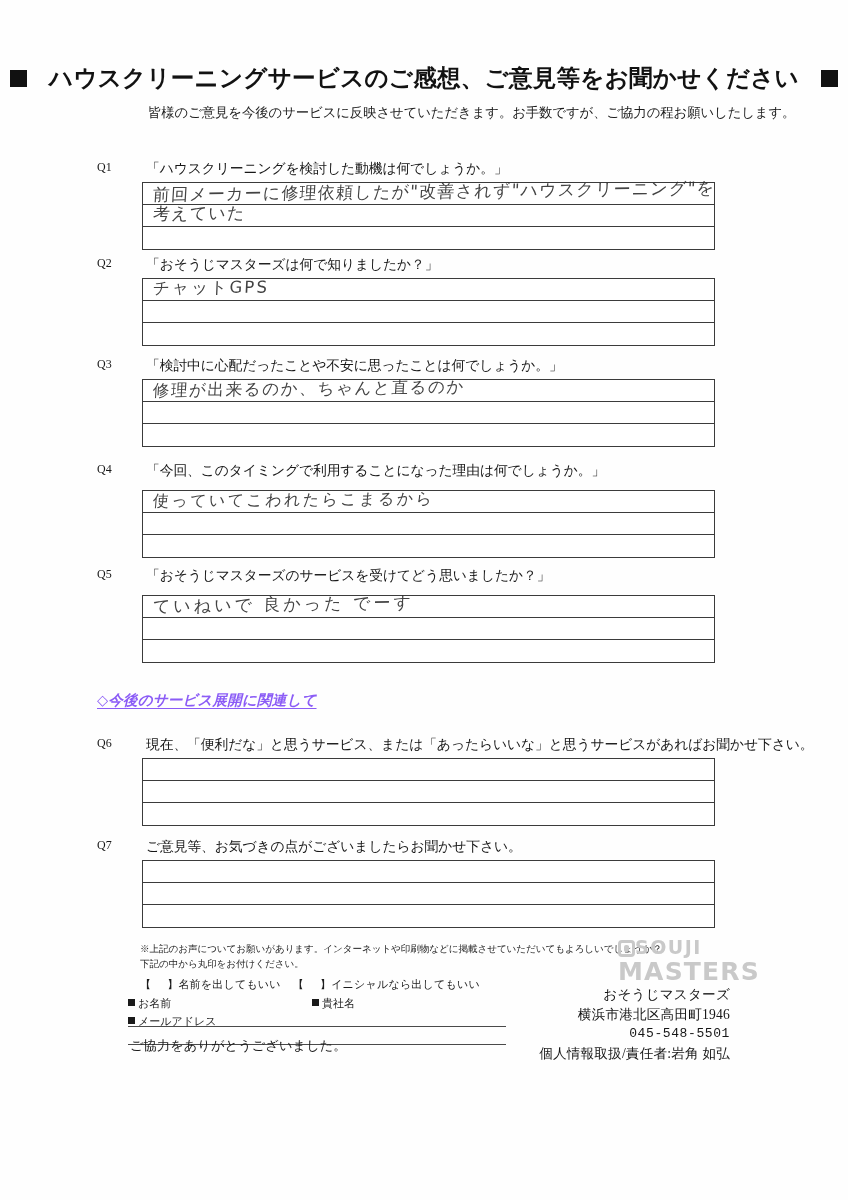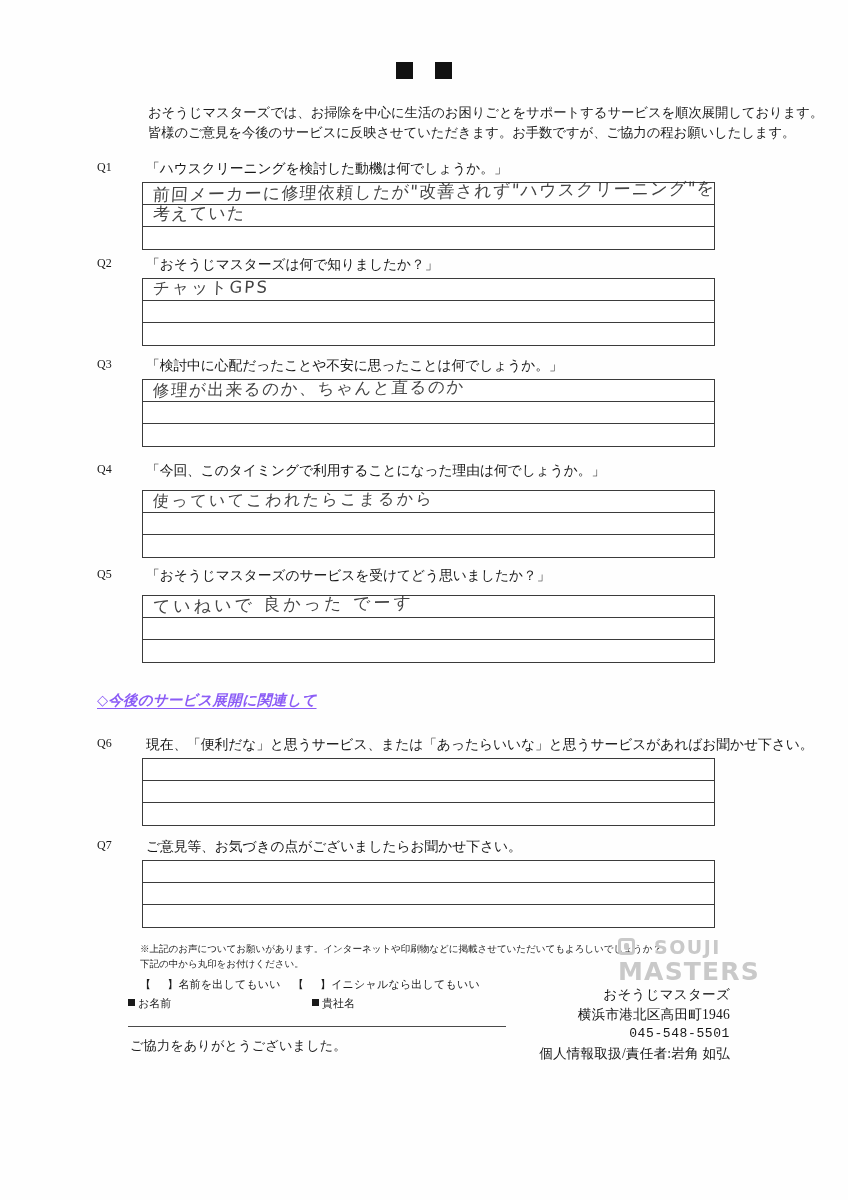--- a/index.html
+++ b/index.html
@@ -192,21 +192,21 @@
     text-align: left;
   }
   .logo-line1, .logo-line2 {
     font-family: "DejaVu Sans", sans-serif;
     font-weight: bold;
     color: #c9c9c9;
     letter-spacing: 1.5px;
     line-height: 1;
     white-space: nowrap;
   }
-  .logo-line1 { font-size: 19px; display: flex; align-items: flex-start; gap: 19px; }
+  .logo-line1 { font-size: 19px; display: flex; align-items: flex-end; gap: 0; }
   .logo-line2 { font-size: 25px; margin-top: 2px; letter-spacing: 1.2px; }
   .logo-mark {
     width: 17px; height: 17px;
     border: 3px solid #c9c9c9;
     border-radius: 4px;
     box-sizing: border-box;
     position: relative;
     display: inline-block;
   }
   .logo-mark::after {
@@ -235,25 +235,25 @@
     letter-spacing: 0.6px;
   }
 </style>
 </head>
 <body>
 
 <div class="page">
 
   <div class="title-row">
     <span class="sq"></span>
+    <span class="title-text">ハウスクリーニングサービスのご感想、ご意見等をお聞かせください</span>
     <span class="sq"></span>
   </div>
 
   <div class="intro">
-    <div>おそうじマスターズでは、お掃除を中心に生活のお困りごとをサポートするサービスを順次展開しております。</div>
     <div>皆様のご意見を今後のサービスに反映させていただきます。お手数ですが、ご協力の程お願いしたします。</div>
   </div>
 
   <div id="questions-root">
       <div class="qblock" style="top: 160px;">
         <div class="qlabel">Q1</div>
         <div class="qtext">「ハウスクリーニングを検討した動機は何でしょうか。」</div>
         <div class="answer-box" style="top: 22px;">
           <div class="answer-row">
             <span class="hand h1">前回メーカーに修理依頼したが"改善されず"ハウスクリーニング"を</span>
@@ -367,20 +367,23 @@
 
   <div class="checkline">
     <span>【</span><span class="gap"></span><span>】名前を出してもいい</span><span class="sep"></span><span>【</span><span class="gap"></span><span>】イニシャルなら出してもいい</span>
   </div>
 
   <div class="field-row r1">
     <span class="fl"><span class="minisq"></span><span>お名前</span></span>
     <span class="fl2"><span class="minisq"></span><span>貴社名</span></span>
   </div>
 
+  <div class="field-row r2">
+    <span class="fl"><span class="minisq"></span><span>メールアドレス</span></span>
+  </div>
 
   <div class="thanks">ご協力をありがとうございました。</div>
 
   <div class="logo-wrap">
     <div class="logo-line1">
       <span class="logo-mark"></span>
         <span>SOUJI</span>
     </div>
     <div class="logo-line2">MASTERS</div>
   </div>

